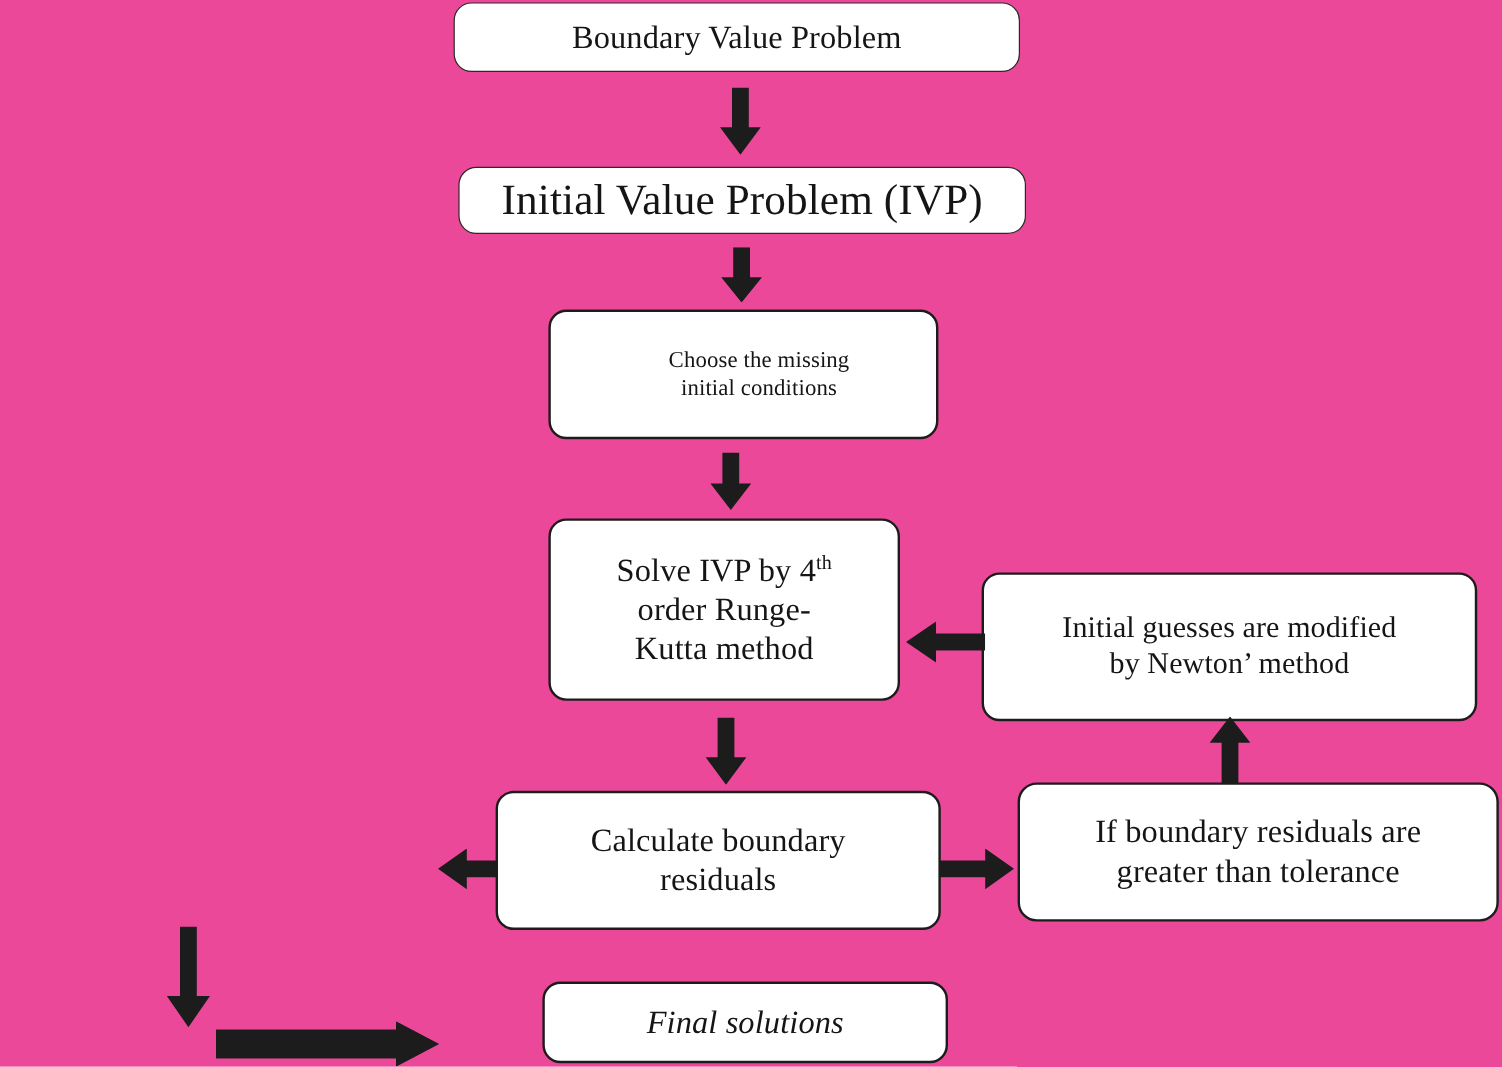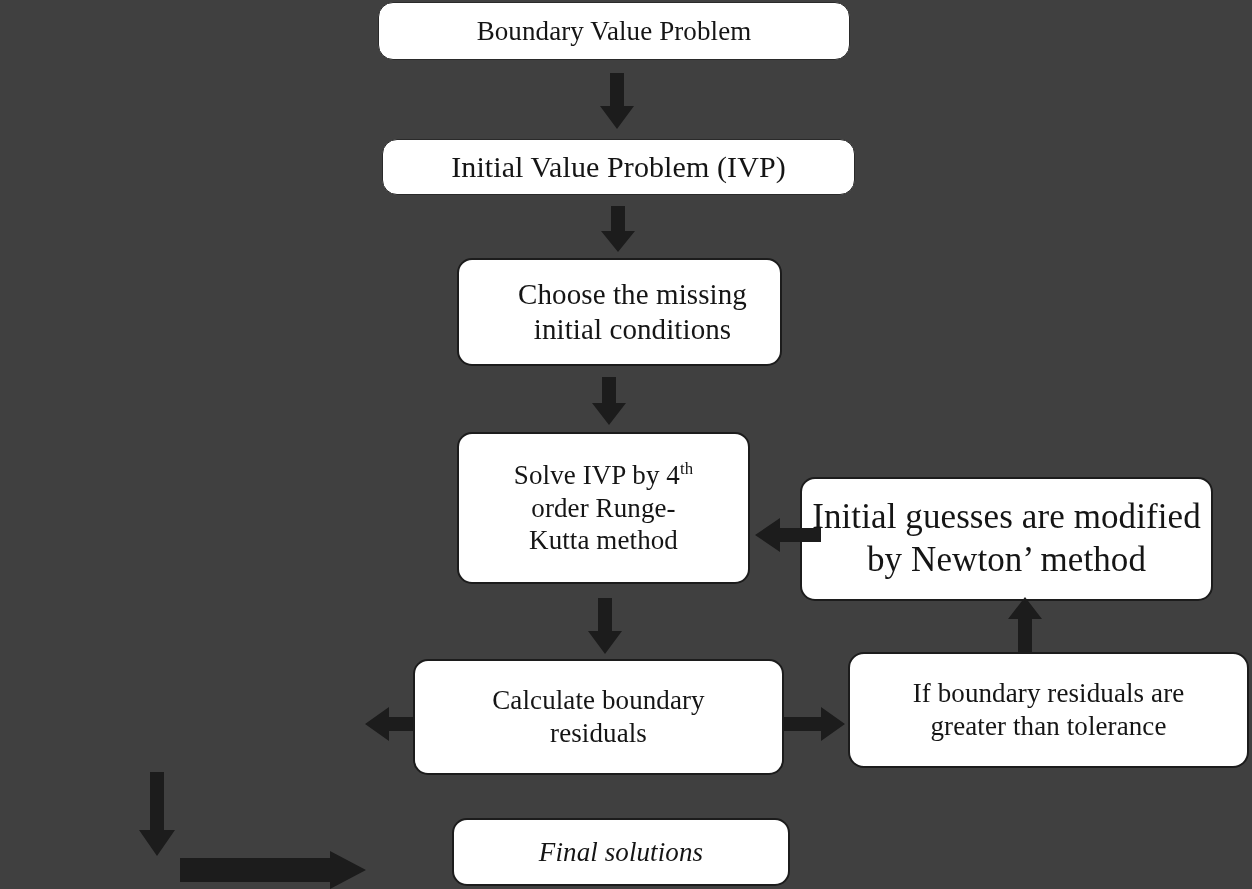--- a/index.html
+++ b/index.html
@@ -4,21 +4,21 @@
 <style>
   html, body {
     margin: 0;
     padding: 0;
     background: #ffffff;
   }
   #canvas {
     position: relative;
     width: 1252px;
     height: 889px;
-    background: #404040;
+    background: #ec4899;
     overflow: hidden;
     font-family: "Liberation Serif", "DejaVu Serif", serif;
     color: #151515;
   }
   .node {
     position: absolute;
     box-sizing: border-box;
     border: 2px solid #1c1c1c;
     border-radius: 15px;
     background: #ffffff;
@@ -50,36 +50,36 @@
 </style>
 </head>
 <body>
 
 <div id="canvas">
 
   <div class="node thin" style="left:378px; top:2px; width:472px; height:58px; font-size:27px;">
     <span class="node-label">Boundary Value Problem</span>
   </div>
 
-  <div class="node thin" style="left:382px; top:139px; width:473px; height:56px; font-size:30px;">
+  <div class="node thin" style="left:382px; top:139px; width:473px; height:56px; font-size:36px;">
     <span class="node-label">Initial Value Problem (IVP)</span>
   </div>
 
-  <div class="node" style="left:457px; top:258px; width:325px; height:108px; font-size:29px;padding-left:34px;">
+  <div class="node" style="left:457px; top:258px; width:325px; height:108px; font-size:19px;padding-left:34px;">
     <span class="node-label">Choose the missing
 initial conditions</span>
   </div>
 
   <div class="node" style="left:457px; top:432px; width:293px; height:152px; font-size:27px;">
     <span class="node-label"><span>Solve IVP by 4</span><span class="sup">th</span><span>
 order Runge-
 Kutta method</span></span>
   </div>
 
-  <div class="node" style="left:800px; top:477px; width:413px; height:124px; font-size:35px;">
+  <div class="node" style="left:818px; top:477px; width:413px; height:124px; font-size:25px;">
     <span class="node-label">Initial guesses are modified
 by Newton’ method</span>
   </div>
 
   <div class="node" style="left:413px; top:659px; width:371px; height:116px; font-size:27px;">
     <span class="node-label">Calculate boundary
 residuals</span>
   </div>
 
 

